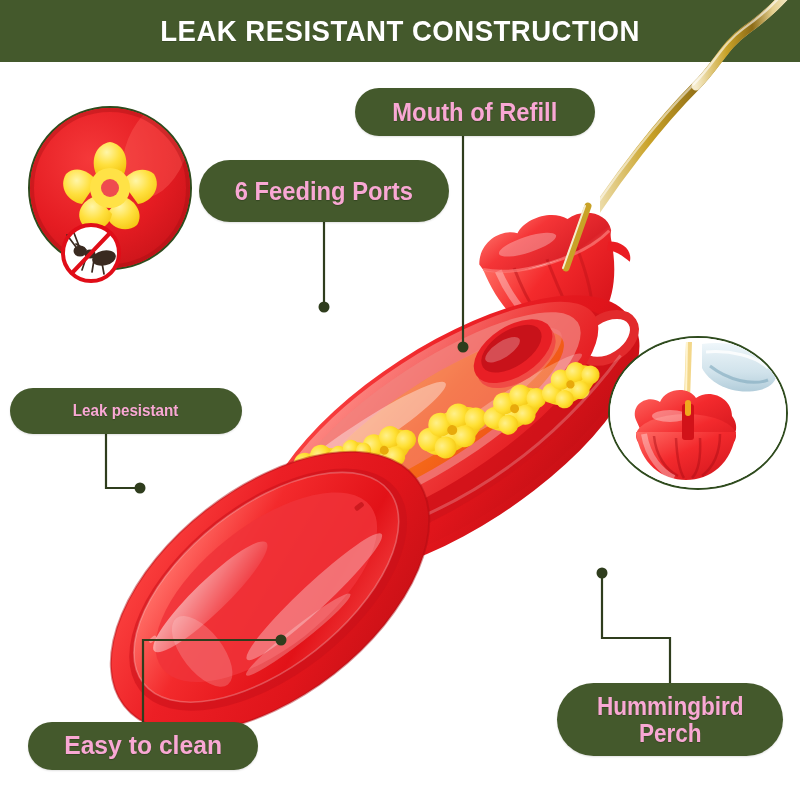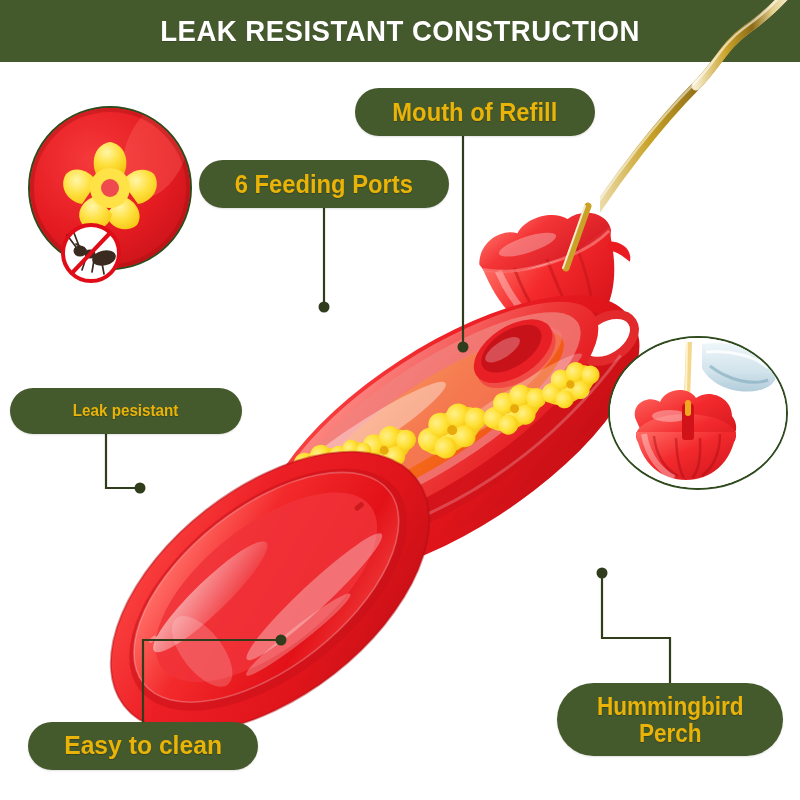--- a/index.html
+++ b/index.html
@@ -29,36 +29,36 @@
     transform:scaleX(.92);
     text-shadow:0 1px 0 rgba(0,0,0,.18);
     white-space:nowrap;
     z-index:8;
   }
 
   
   .pill{
     position:absolute;
     background:#44592c;
-    color:#eab308;
+    color:#f9a8d4;
     border-radius:999px;
     display:flex;align-items:center;justify-content:center;
     text-align:center;
     font-family:"Liberation Sans",sans-serif;
     font-weight:bold;
     line-height:1.06;
     box-shadow:0 1px 2px rgba(0,0,0,.12);
     z-index:30;
     padding:0 16px;
     box-sizing:border-box;
     text-shadow:0 1px 1px rgba(0,0,0,.22);
   }
   .pill span{display:block;transform:scaleX(.95);}
 
-  #pill-ports   {left:199px;top:160px;width:250px;height:48px;font-size:25px;}
+  #pill-ports   {left:199px;top:160px;width:250px;height:62px;font-size:25px;}
   #pill-mouth   {left:355px;top:88px; width:240px;height:48px;font-size:25px;}
   #pill-leak    {left:10px; top:388px;width:232px;height:46px;font-size:16px;}
   #pill-easy    {left:28px; top:722px;width:230px;height:48px;font-size:26px;}
   #pill-perch   {left:557px;top:683px;width:226px;height:73px;font-size:25px;}
 
   
   .leader{position:absolute;z-index:28;}
   .leader svg{display:block;overflow:visible;}
   .lead-path{stroke:#2f3d1d;stroke-width:2.2;fill:none;}
   .lead-dot{fill:#2f3d1d;}

